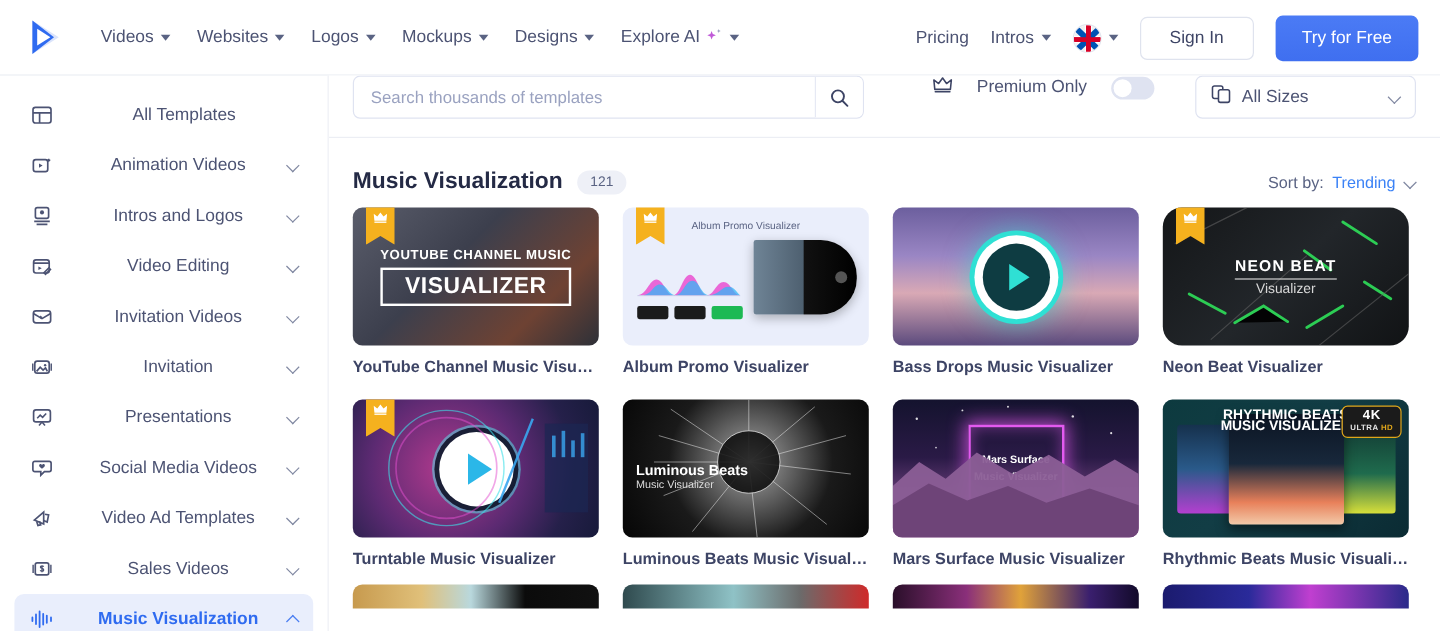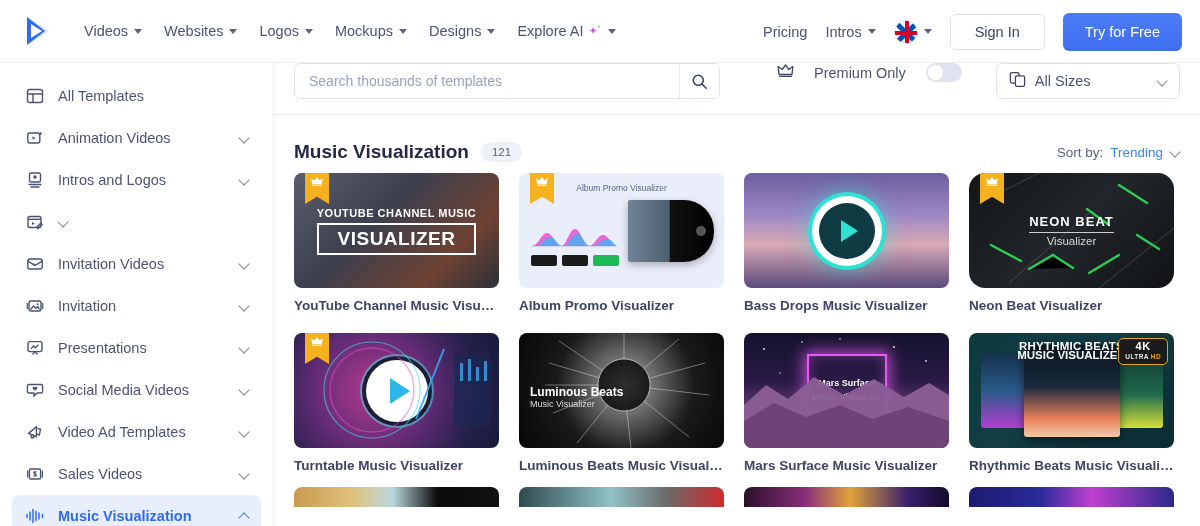--- a/index.html
+++ b/index.html
@@ -77,21 +77,21 @@
     cursor: pointer;
   }
   .side-item.active { background: #e9eefc; }
   .side-ico {
     width: 22px; height: 22px; flex: 0 0 22px;
     margin-right: 12px;
     display: flex; align-items: center; justify-content: center;
     color: #4c5373;
   }
   .side-item.active .side-ico { color: #2f6bf0; }
-  .side-label { font-size: 14.5px; color: #4c5373; flex: 1; white-space: nowrap; }
+  .side-label { font-size: 14.5px; color: #4c5373; flex: 1; white-space: nowrap; text-align: center; }
   .side-item.active .side-label { color: #2f6bf0; font-weight: bold; }
   .chev {
     width: 10px; height: 10px; position: relative; opacity: .85;
   }
   .chev::before {
     content: ''; position: absolute; left: 1px; top: 1px;
     width: 7px; height: 7px;
     border-right: 1.6px solid #6a7391; border-bottom: 1.6px solid #6a7391;
     transform: rotate(45deg);
   }
@@ -396,20 +396,21 @@
 
     <div class="side-item">
       <span class="side-ico">
         <svg width="18" height="18" viewBox="0 0 18 18" fill="none" stroke="currentColor" stroke-width="1.4">
           <rect x="2" y="3.5" width="13" height="11" rx="2"></rect>
             <path d="M2 6.3h13"></path>
           <path d="M6 9v3l2.8-1.5z" fill="currentColor" stroke="none"></path>
           <path d="M12 15.5l4-4-1.3-1.3-4 4z" fill="none"></path>
         </svg>
       </span>
+      <span class="side-label">Video Editing</span>
       <i class="chev"></i>
     </div>
 
     <div class="side-item">
       <span class="side-ico">
         <svg width="18" height="18" viewBox="0 0 18 18" fill="none" stroke="currentColor" stroke-width="1.4">
           <rect x="1.8" y="4" width="14.4" height="10" rx="2.2"></rect>
             <path d="M1.8 6.2L9 10.5l7.2-4.3"></path>
           <path d="M7.4 8v2.6l2.3-1.3z" fill="currentColor" stroke="none"></path>
         </svg>

